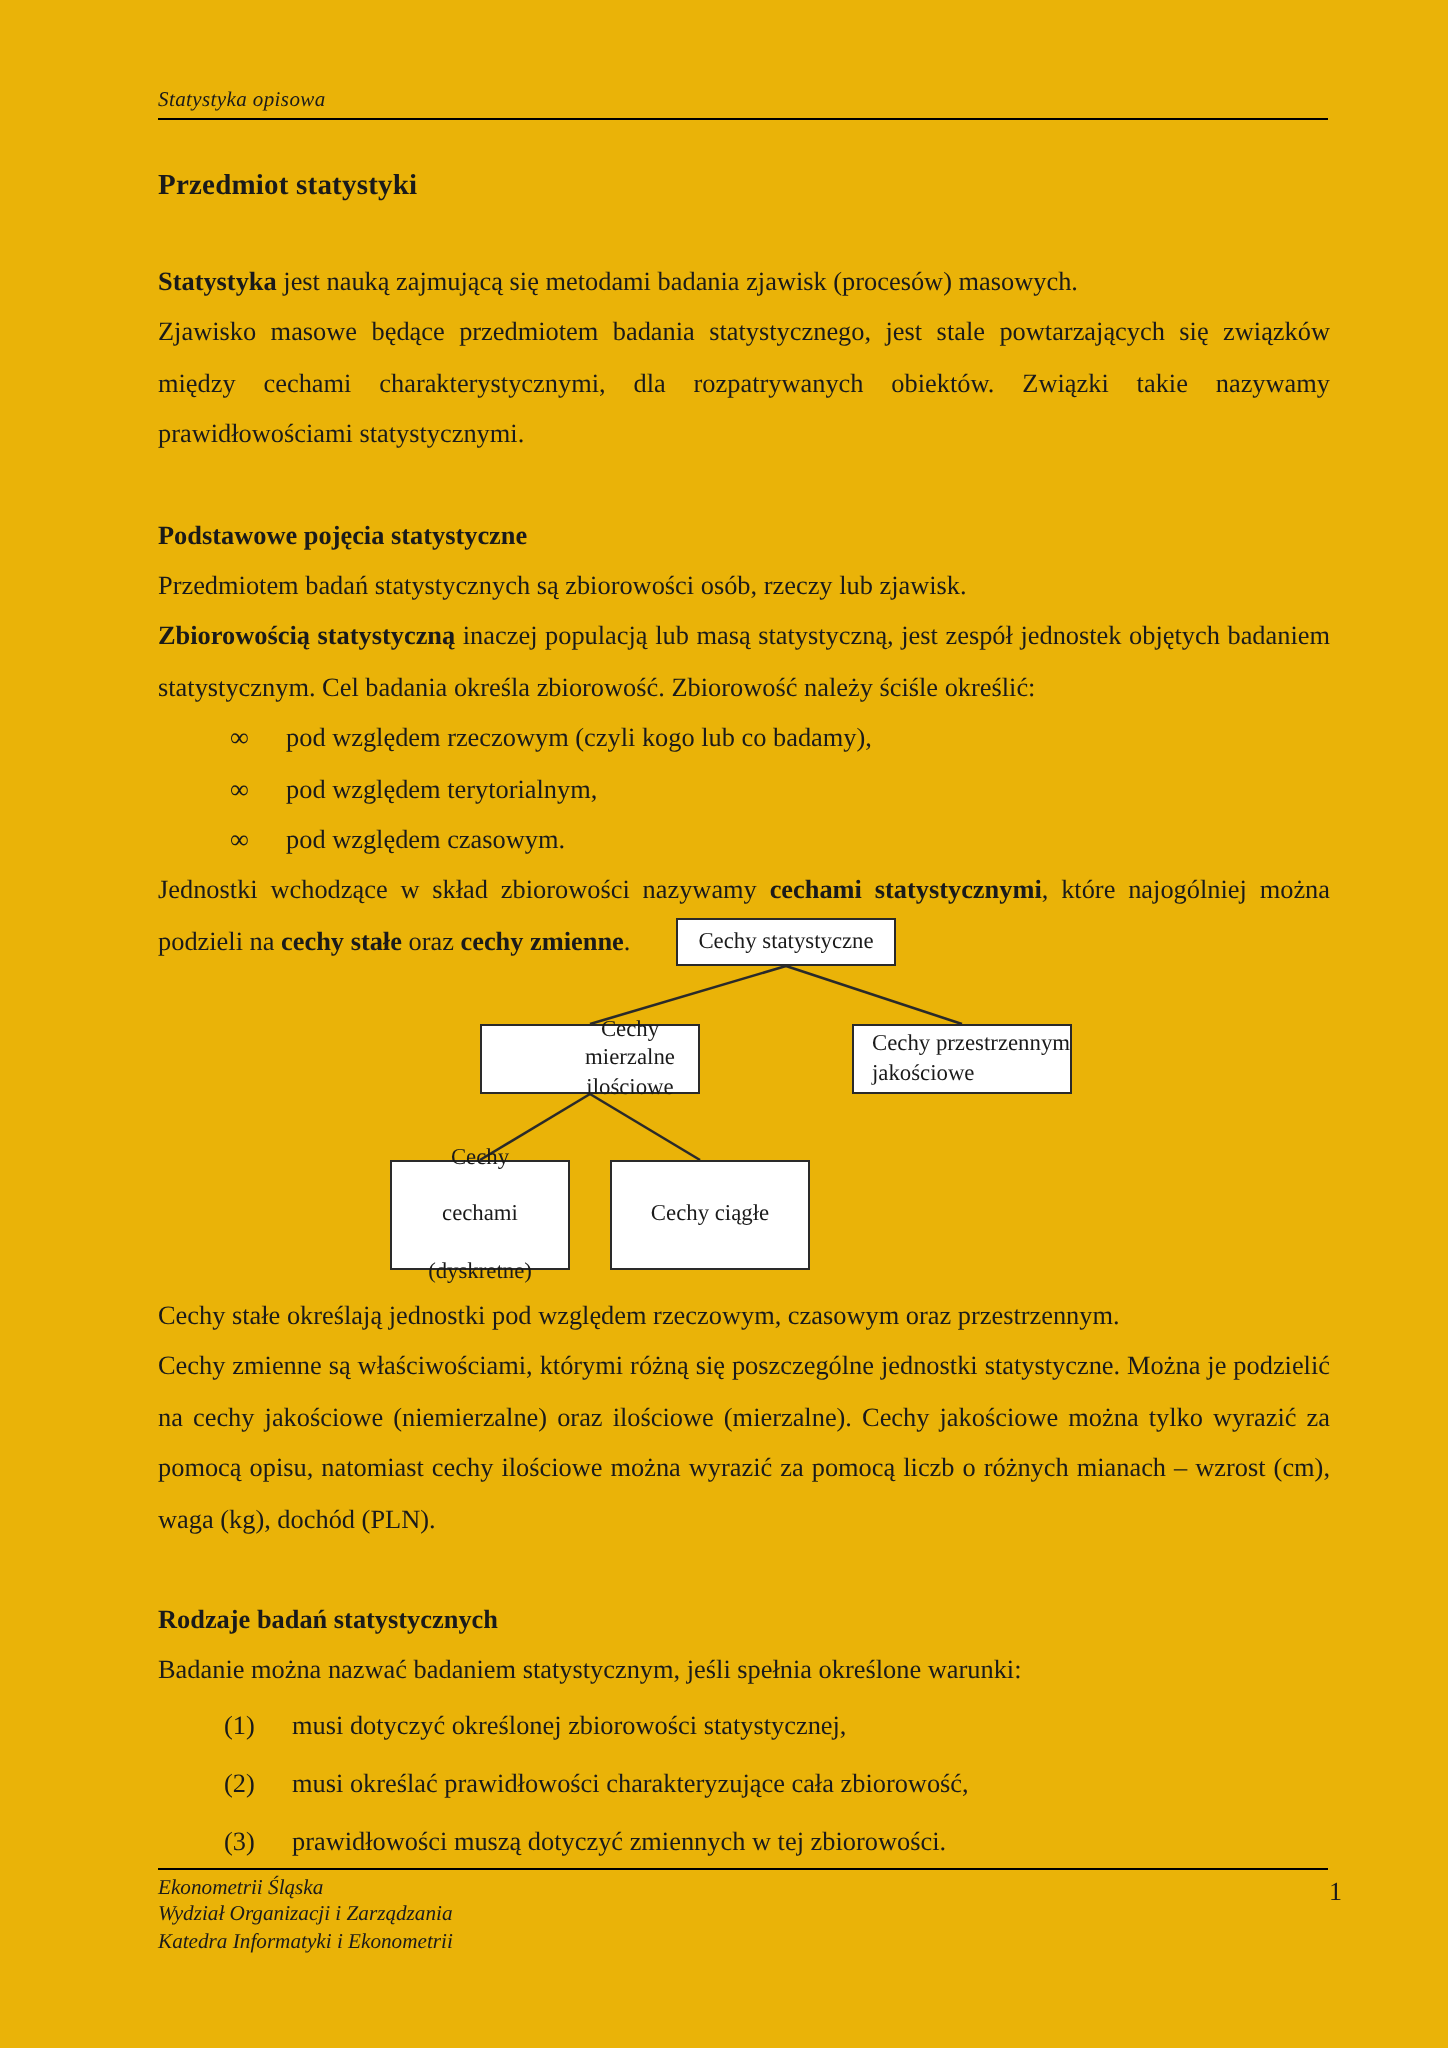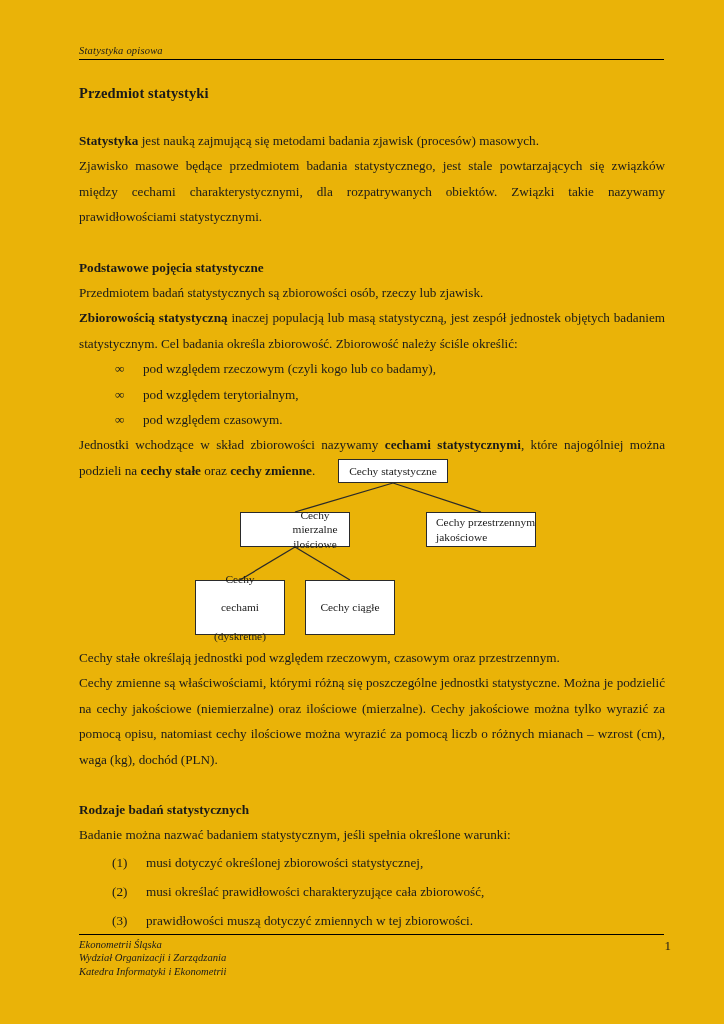--- a/index.html
+++ b/index.html
@@ -224,21 +224,21 @@
       <span class="ln">Cechy przestrzennym</span>
       <span class="ln">jakościowe</span>
     </div>
 
     <div class="node-box node-center" style="left:195px; top:132px; width:90px; height:55px;gap:14px;">
       <span class="ln">Cechy</span>
       <span class="ln">cechami</span>
       <span class="ln">(dyskretne)</span>
     </div>
 
-    <div class="node-box node-center" style="left:305px; top:132px; width:90px; height:55px;">
+    <div class="node-box node-center" style="left:305px; top:132px; width:100px; height:55px;">
       <span class="ln">Cechy ciągłe</span>
     </div>
   </div>
 
   <div class="content" style="top:645px;">
 
     <p class="para nojust">Cechy stałe określają jednostki pod względem rzeczowym, czasowym oraz przestrzennym.</p>
 
     <p class="para">Cechy zmienne są właściwościami, którymi różną się poszczególne jednostki statystyczne. Można je podzielić na cechy jakościowe (niemierzalne) oraz ilościowe (mierzalne). Cechy jakościowe można tylko wyrazić za pomocą opisu, natomiast cechy ilościowe można wyrazić za pomocą liczb o różnych mianach – wzrost (cm), waga (kg), dochód (PLN).</p>
 

